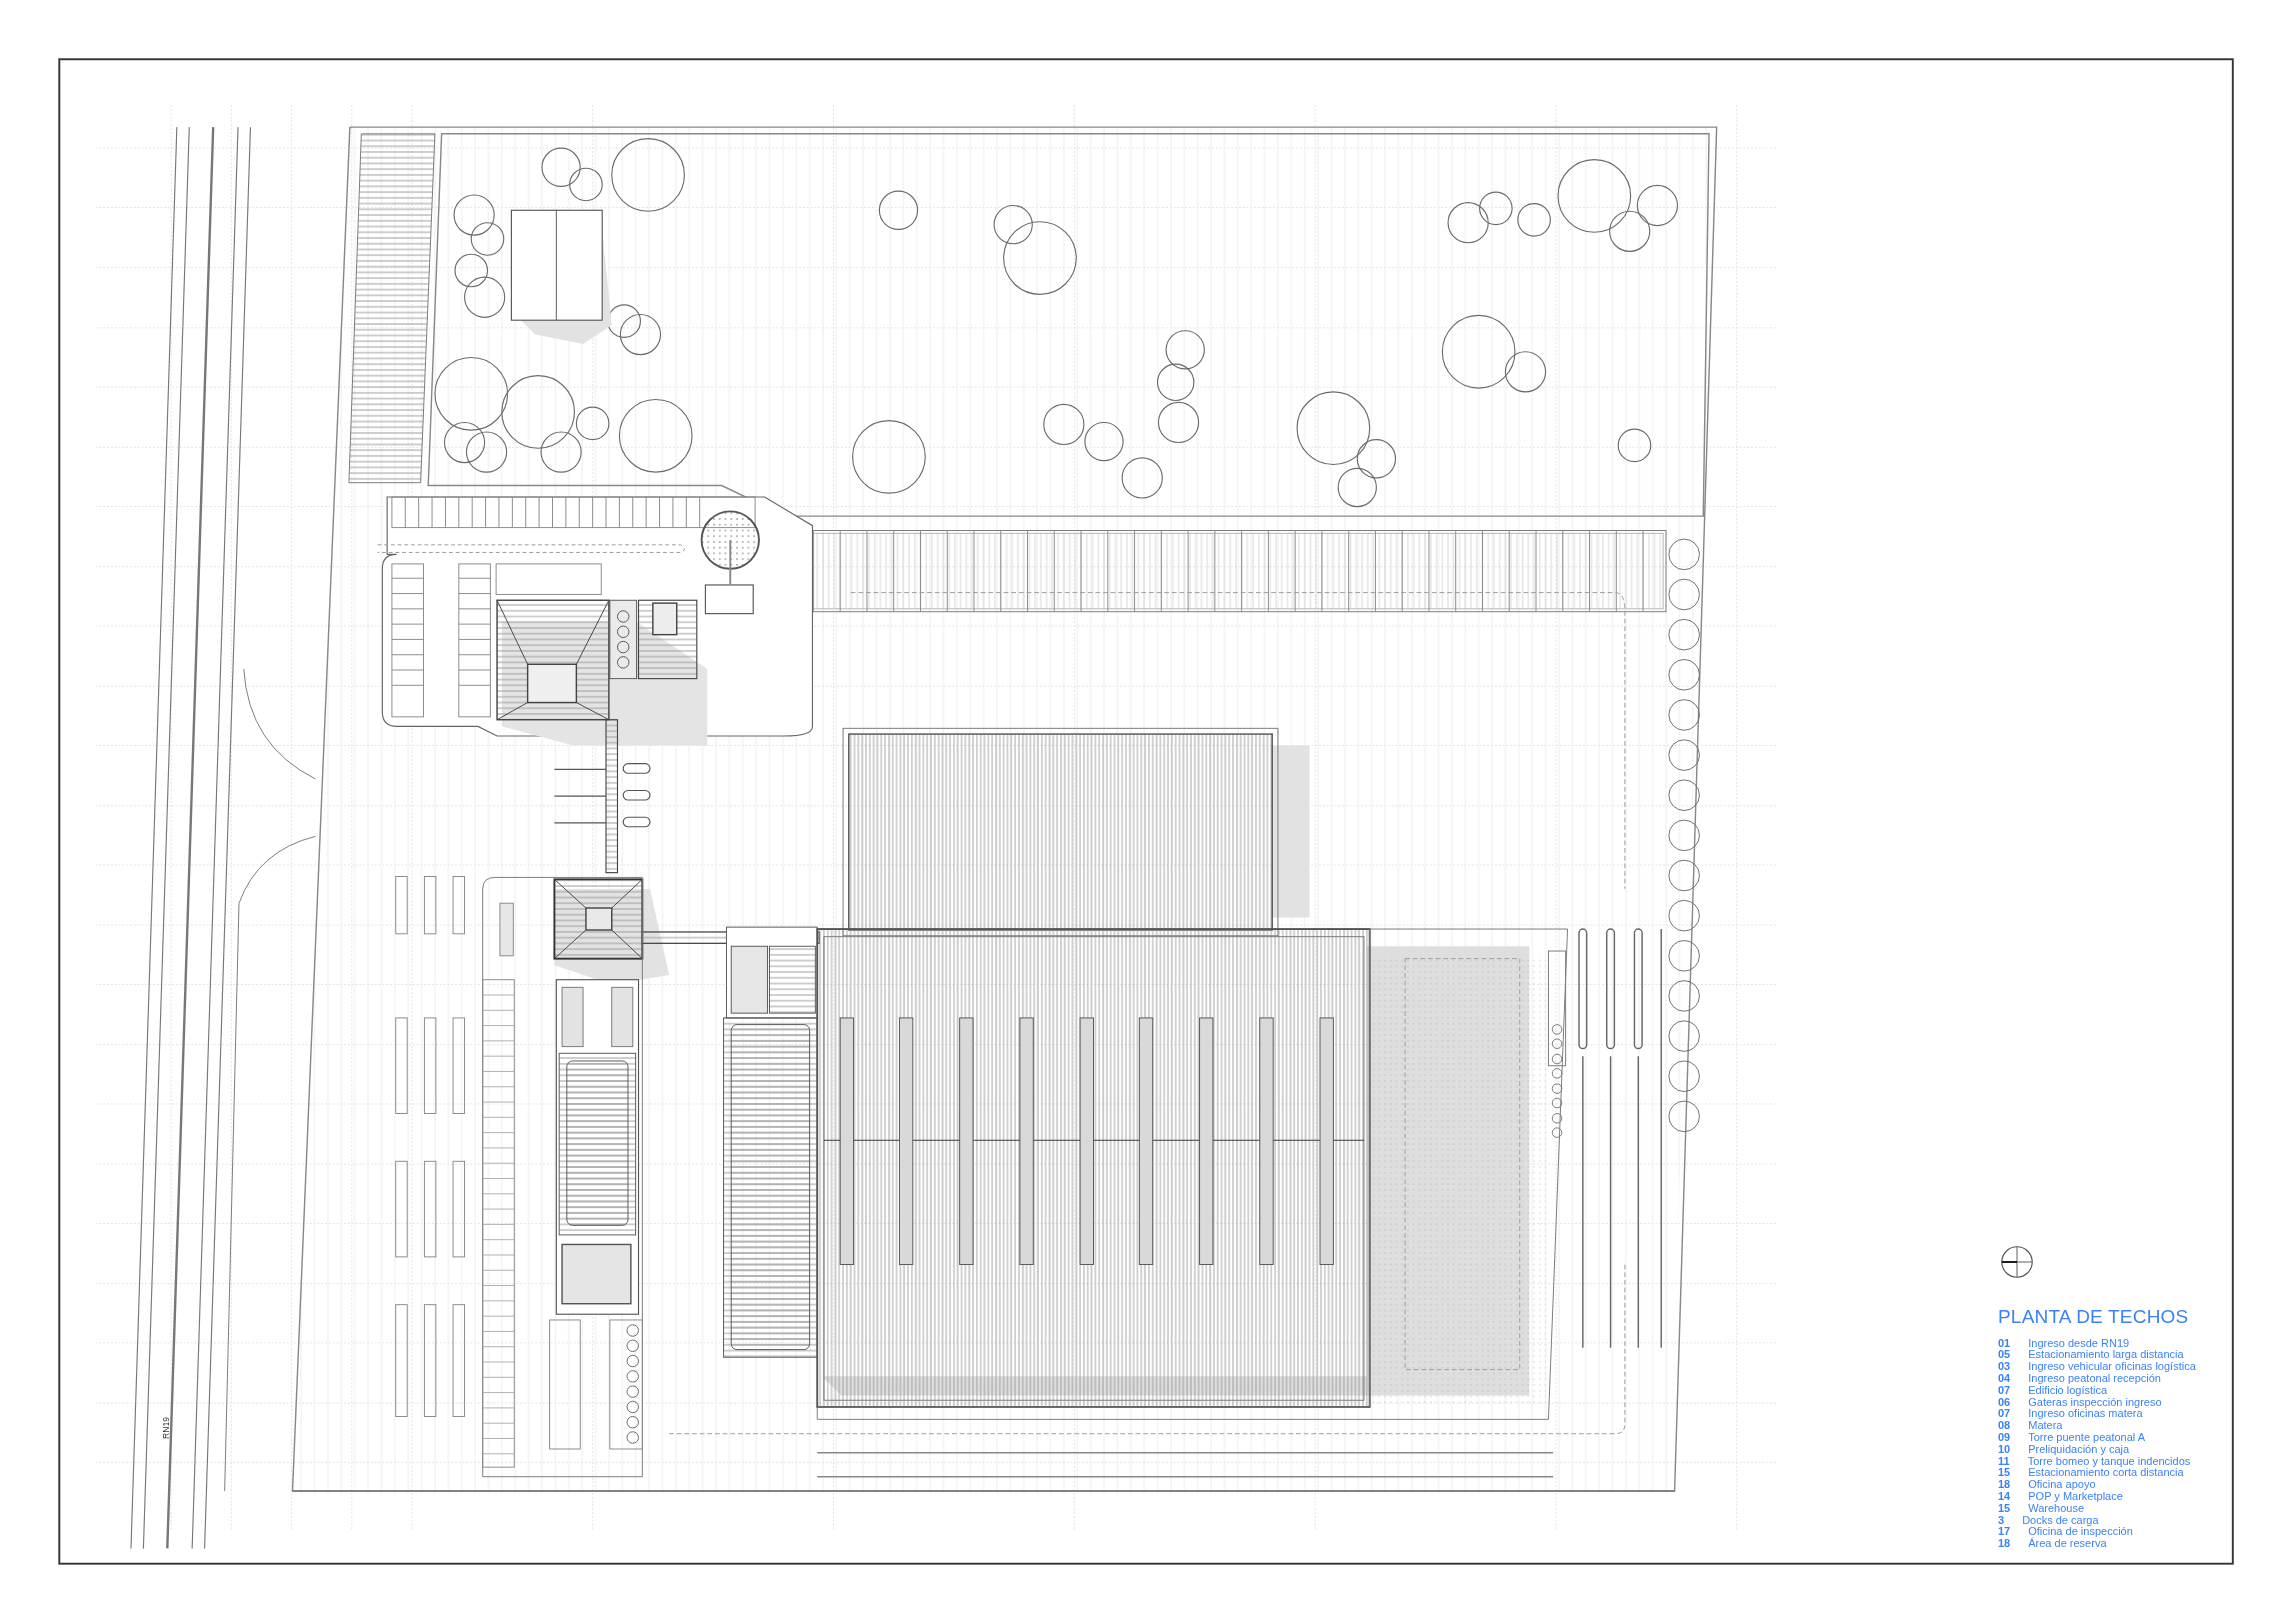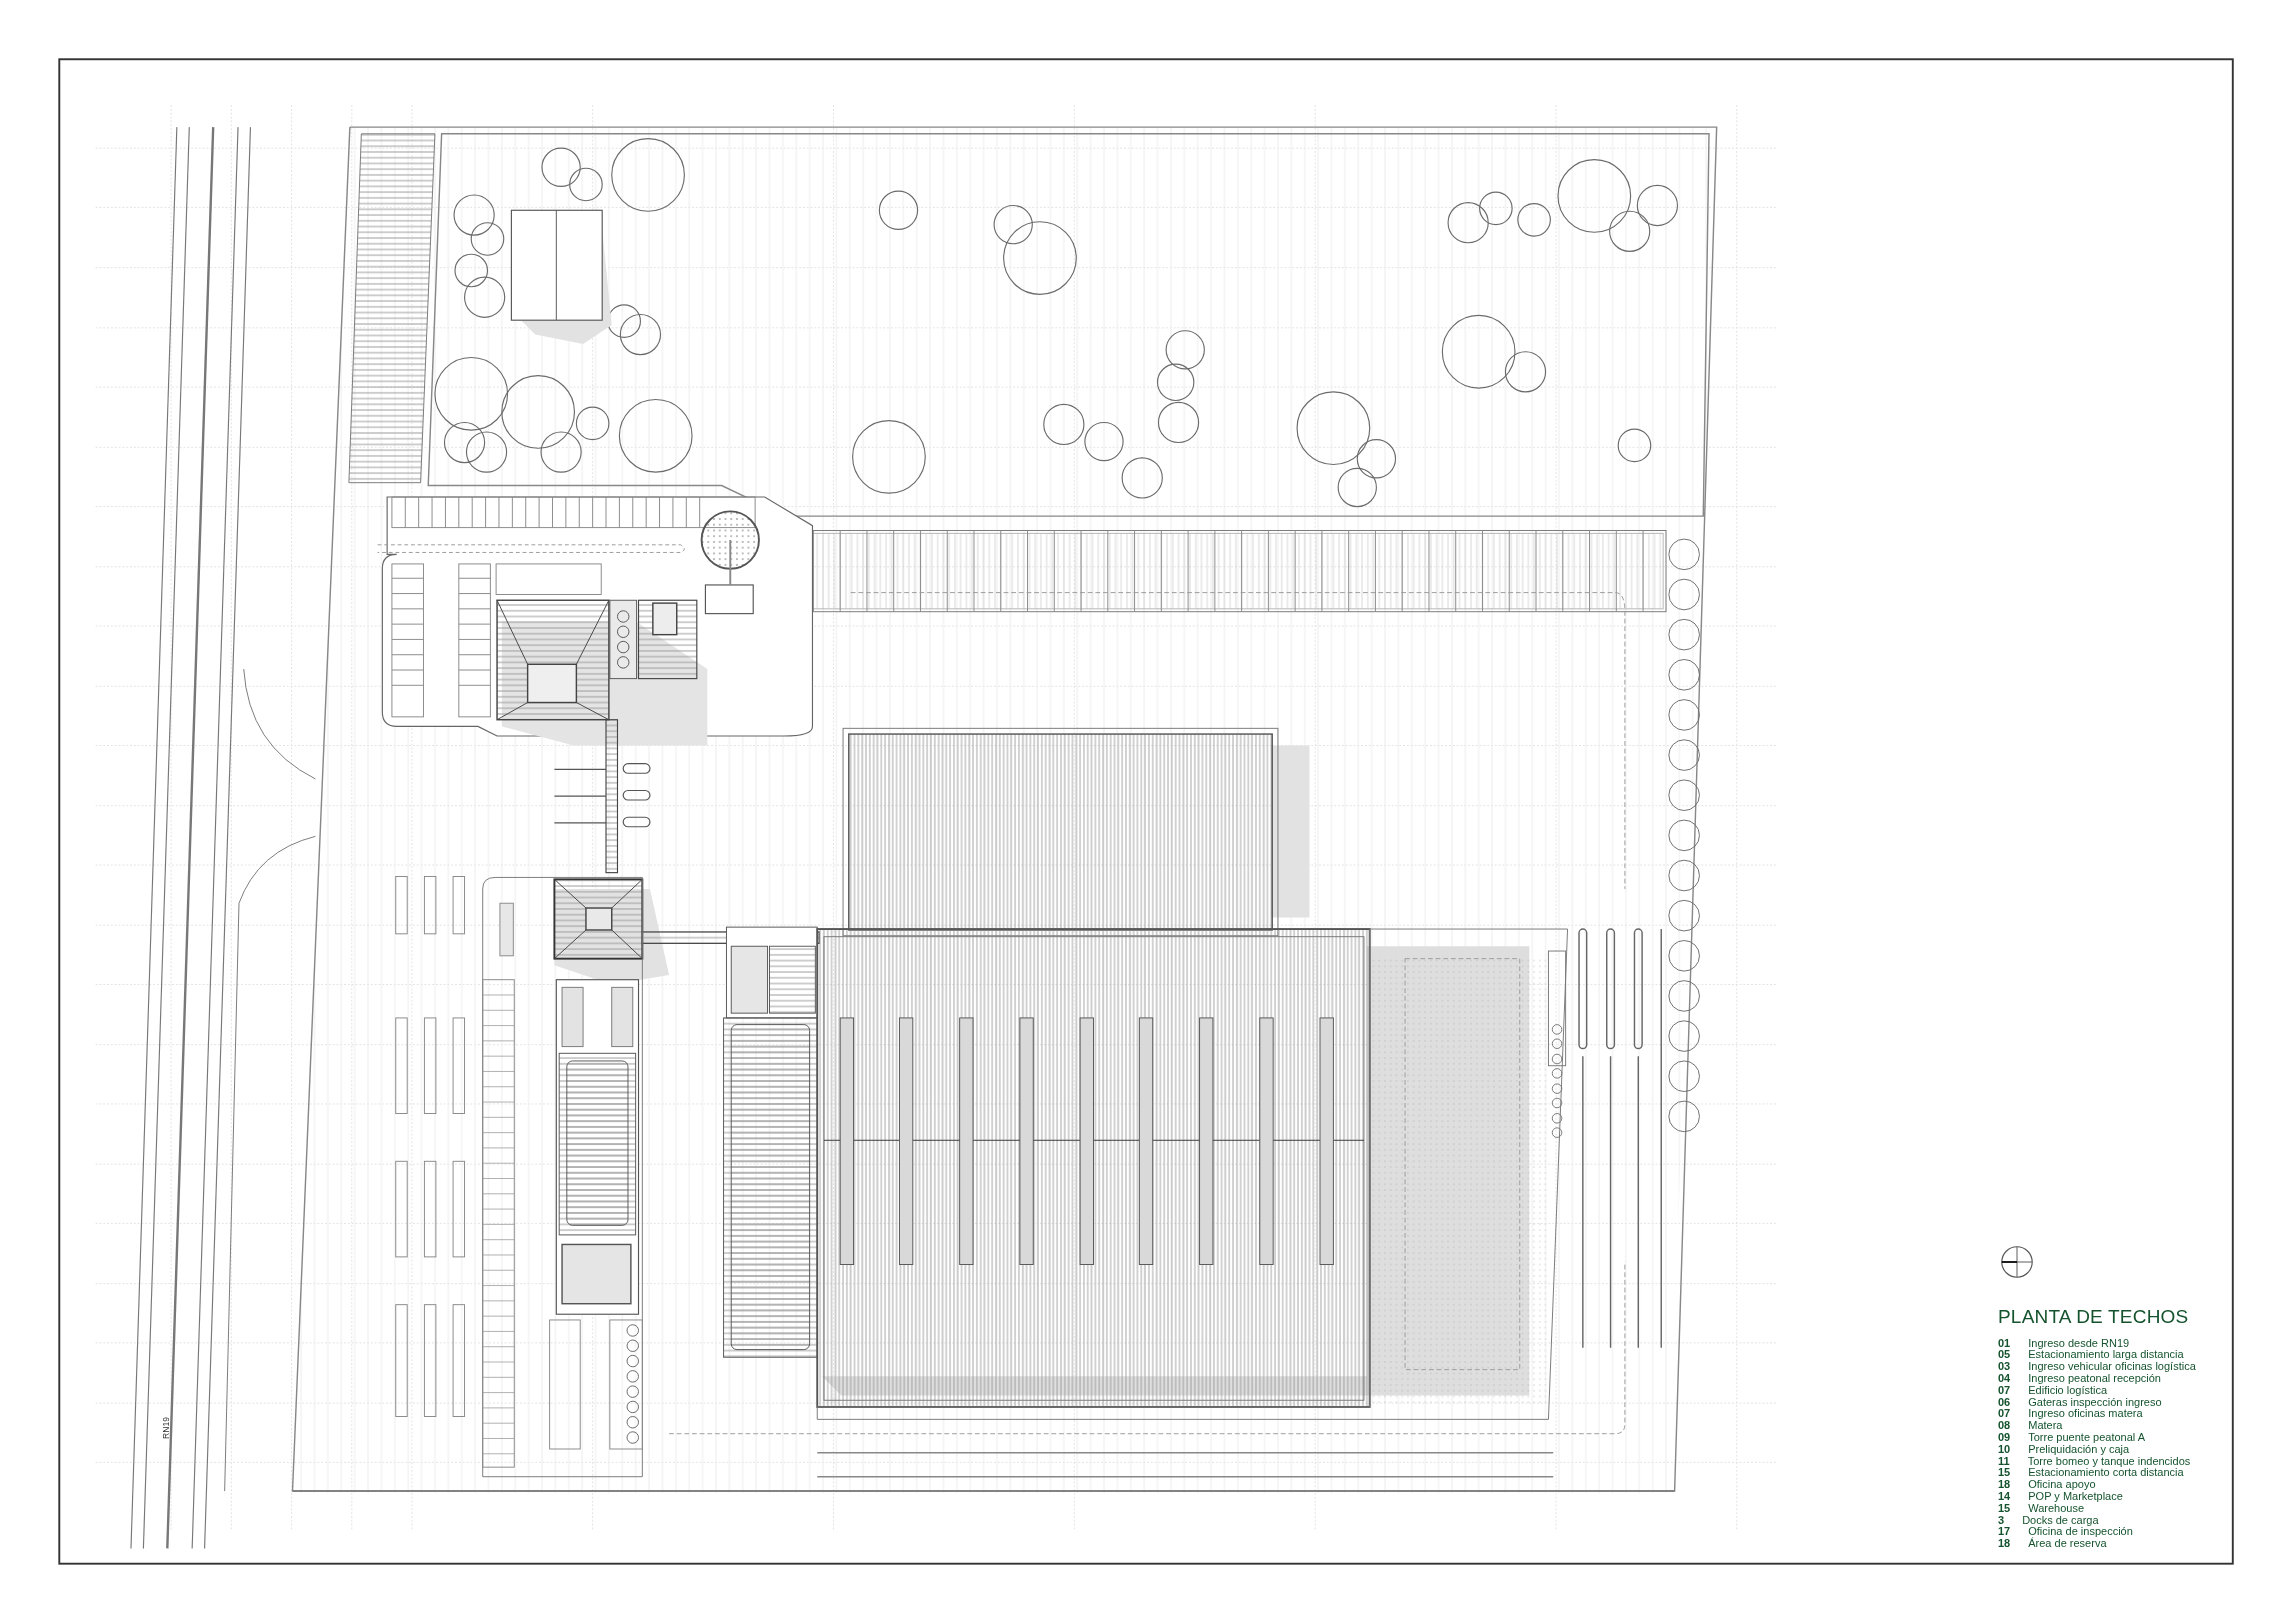--- a/index.html
+++ b/index.html
@@ -1,18 +1,18 @@
 <!DOCTYPE html>
 <html><head>
 <meta charset="utf-8">
 <style>
   html, body { margin:0; padding:0; background:#ffffff; }
   body { width:2294px; height:1622px; position:relative; overflow:hidden; font-family:"Liberation Sans", sans-serif; }
   #drawing { position:absolute; left:0; top:0; width:2294px; height:1622px; }
-  .legend { position:absolute; left:1998px; top:1243px; width:239px; color:#14532d; }
+  .legend { position:absolute; left:1998px; top:1243px; width:239px; color:#3b82f6; }
   .north { width:38px; height:38px; }
   .legend-title { font-size:19px; letter-spacing:0.2px; margin-top:21px; margin-bottom:9.6px; font-weight:normal; }
   .legend-list { list-style:none; margin:0; padding:0; font-size:11px; line-height:11.8px; }
   .legend-list li { white-space:nowrap; }
   .legend-list li b { font-weight:bold; margin-right:18px; }
   .road-label { position:absolute; left:161px; top:1439px; font-size:8.6px; transform:rotate(-90deg); transform-origin:left top; color:#333; }
 </style>
 </head>
 <body>
 

